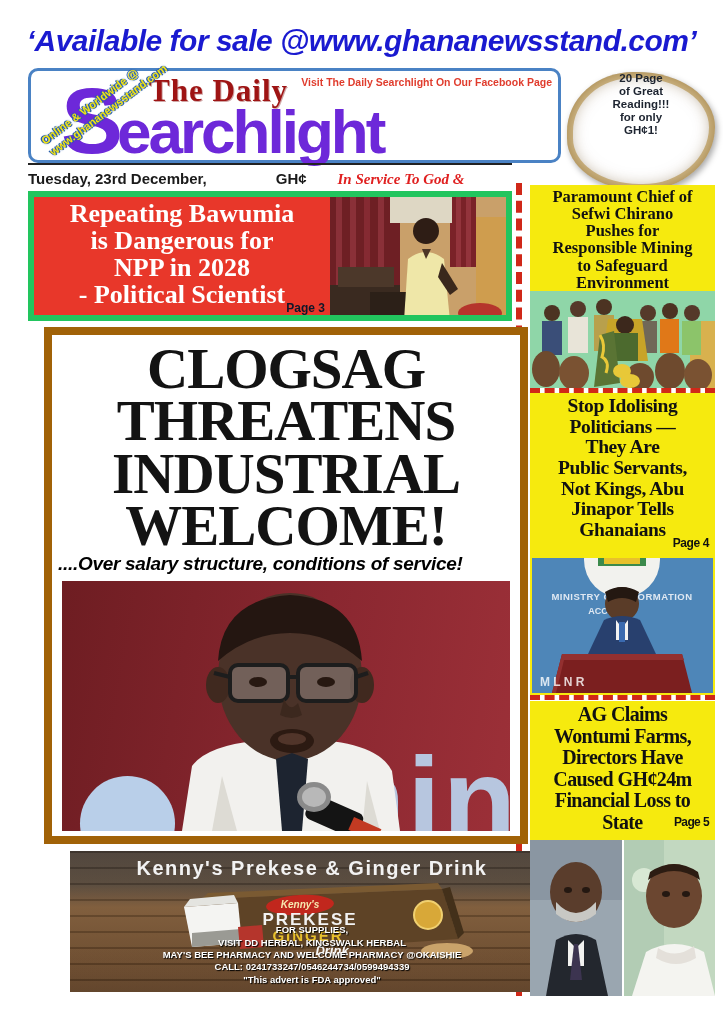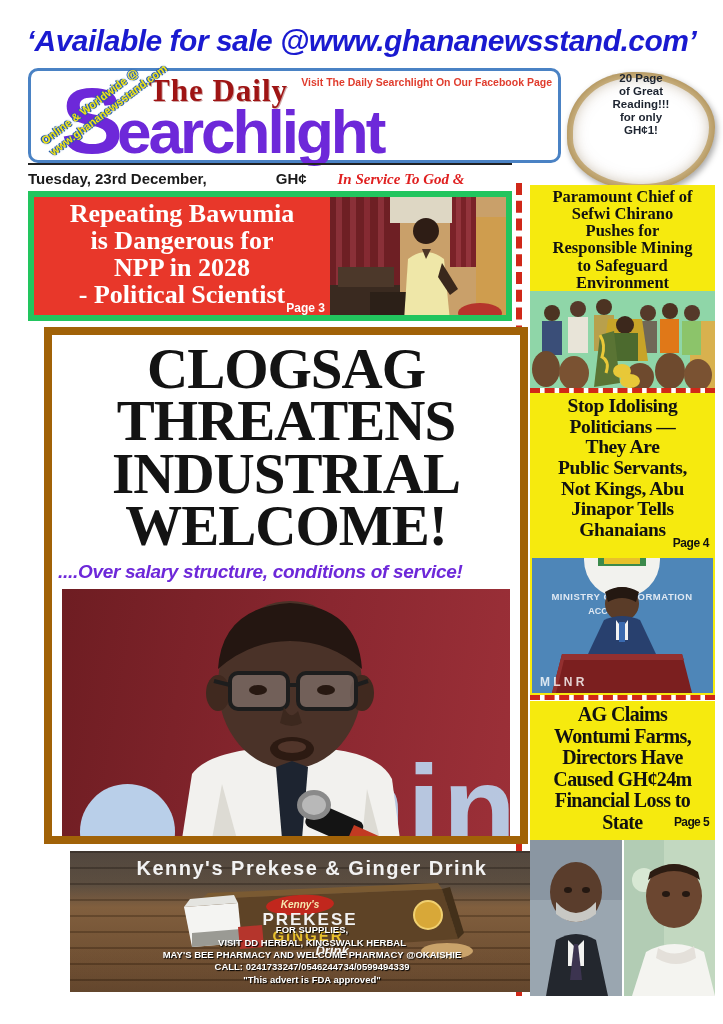--- a/index.html
+++ b/index.html
@@ -68,21 +68,21 @@
   .lead-box {
     position:absolute; left:28px; top:191px; width:484px; height:130px;
     background:#e8372a; border:6px solid #22c55e; display:flex; overflow:hidden;
   }
   .lead-text {
     position:relative; width:63%; color:#fff; text-align:center;
     font-family:"Liberation Serif", serif; font-weight:bold; font-size:26px;
     line-height:1.04; padding-top:3px;
   }
   .lead-page {
-    position:absolute; right:5px; bottom:1px; color:#ffffff;
+    position:absolute; right:5px; bottom:1px; color:#0f172a;
     font-family:"Liberation Sans", sans-serif; font-size:12px; font-weight:bold;
   }
   .lead-photo { flex:1; position:relative; }
 
   
   .vsep {
     position:absolute; left:516px; top:183px; height:813px; width:0;
     border-left:6px dashed #d02818;
   }
   .hsep { position:absolute; left:530px; width:185px; border-top:5px dashed #d02818; }
@@ -91,22 +91,22 @@
   .main-box {
     position:absolute; left:44px; top:327px; width:484px; height:517px;
     background:#fff; border:8px solid #a16207; overflow:hidden;
   }
   .main-headline {
     margin-top:8px; text-align:center; color:#131313;
     font-family:"Liberation Serif", serif; font-weight:bold; font-size:57px;
     line-height:0.92; letter-spacing:-1px;
   }
   .main-subheadline {
-    margin:8px 6px 6px; font-weight:bold; font-style:italic; font-size:19px;
-    letter-spacing:-0.3px; color:#6d28d9;
+    margin:0 6px 6px; font-weight:bold; font-style:italic; font-size:19px;
+    letter-spacing:-0.3px; color:#000000;
   }
   .main-photo {
     position:relative; margin:2px 10px 0; height:250px; overflow:hidden;
     background:linear-gradient(100deg, #6e1d22 0%, #8a2730 55%, #9c3038 100%);
   }
   .backdrop-letters {
     position:absolute; right:-8px; bottom:-38px; color:#b9cfe9;
     font-weight:bold; font-size:120px; letter-spacing:2px; opacity:0.95;
   }
   .backdrop-dot {

